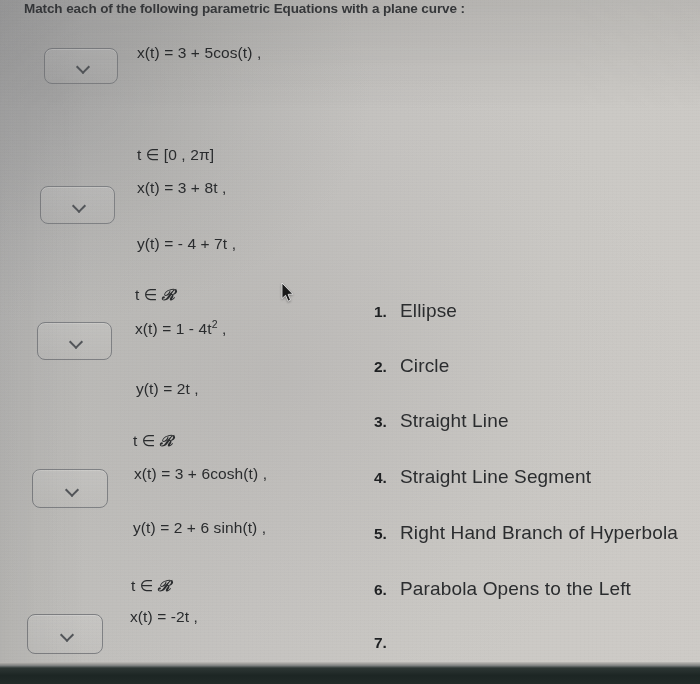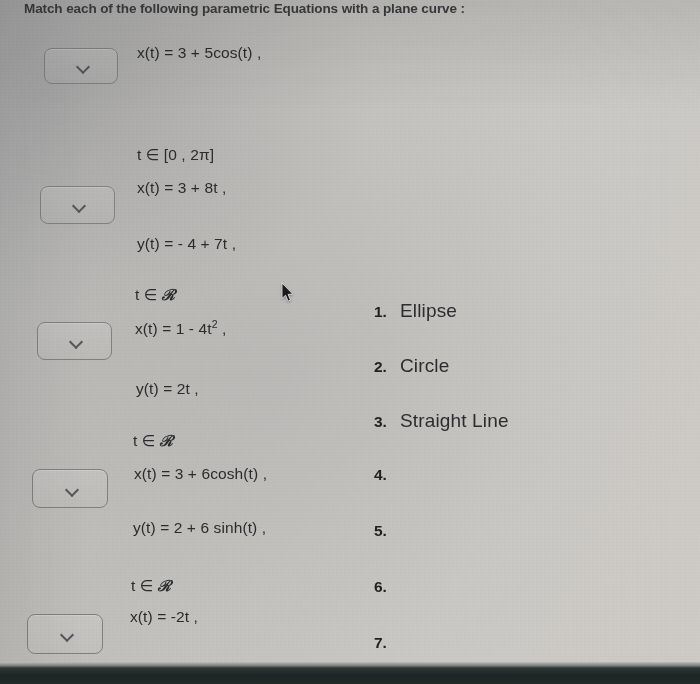--- a/index.html
+++ b/index.html
@@ -206,26 +206,29 @@
   <div class="opt" style="left:374px; top:355px;">
     <span class="num">2.</span>
     <span class="txt">Circle</span>
   </div>
   <div class="opt" style="left:374px; top:410px;">
     <span class="num">3.</span>
     <span class="txt">Straight Line</span>
   </div>
   <div class="opt" style="left:374px; top:466px;">
     <span class="num">4.</span>
+    <span class="txt">Straight Line Segment</span>
   </div>
   <div class="opt" style="left:374px; top:522px;">
     <span class="num">5.</span>
+    <span class="txt">Right Hand Branch of Hyperbola</span>
   </div>
   <div class="opt" style="left:374px; top:578px;">
     <span class="num">6.</span>
+    <span class="txt">Parabola Opens to the Left</span>
   </div>
   <div class="opt" style="left:374px; top:634px;">
     <span class="num">7.</span>
   </div>
 
   <div id="noise"></div>
   <div id="vignette"></div>
 
   <svg id="cursor" viewBox="0 0 14 20" style="left: 281px; top: 283px;">
     <polygon points="1,0 1,15.5 4.6,12.3 7.1,18.2 9.5,17.1 7.1,11.4 11.8,11.1" fill="#1a1a1a" stroke="#f2f2f2" stroke-width="0.8"></polygon>

